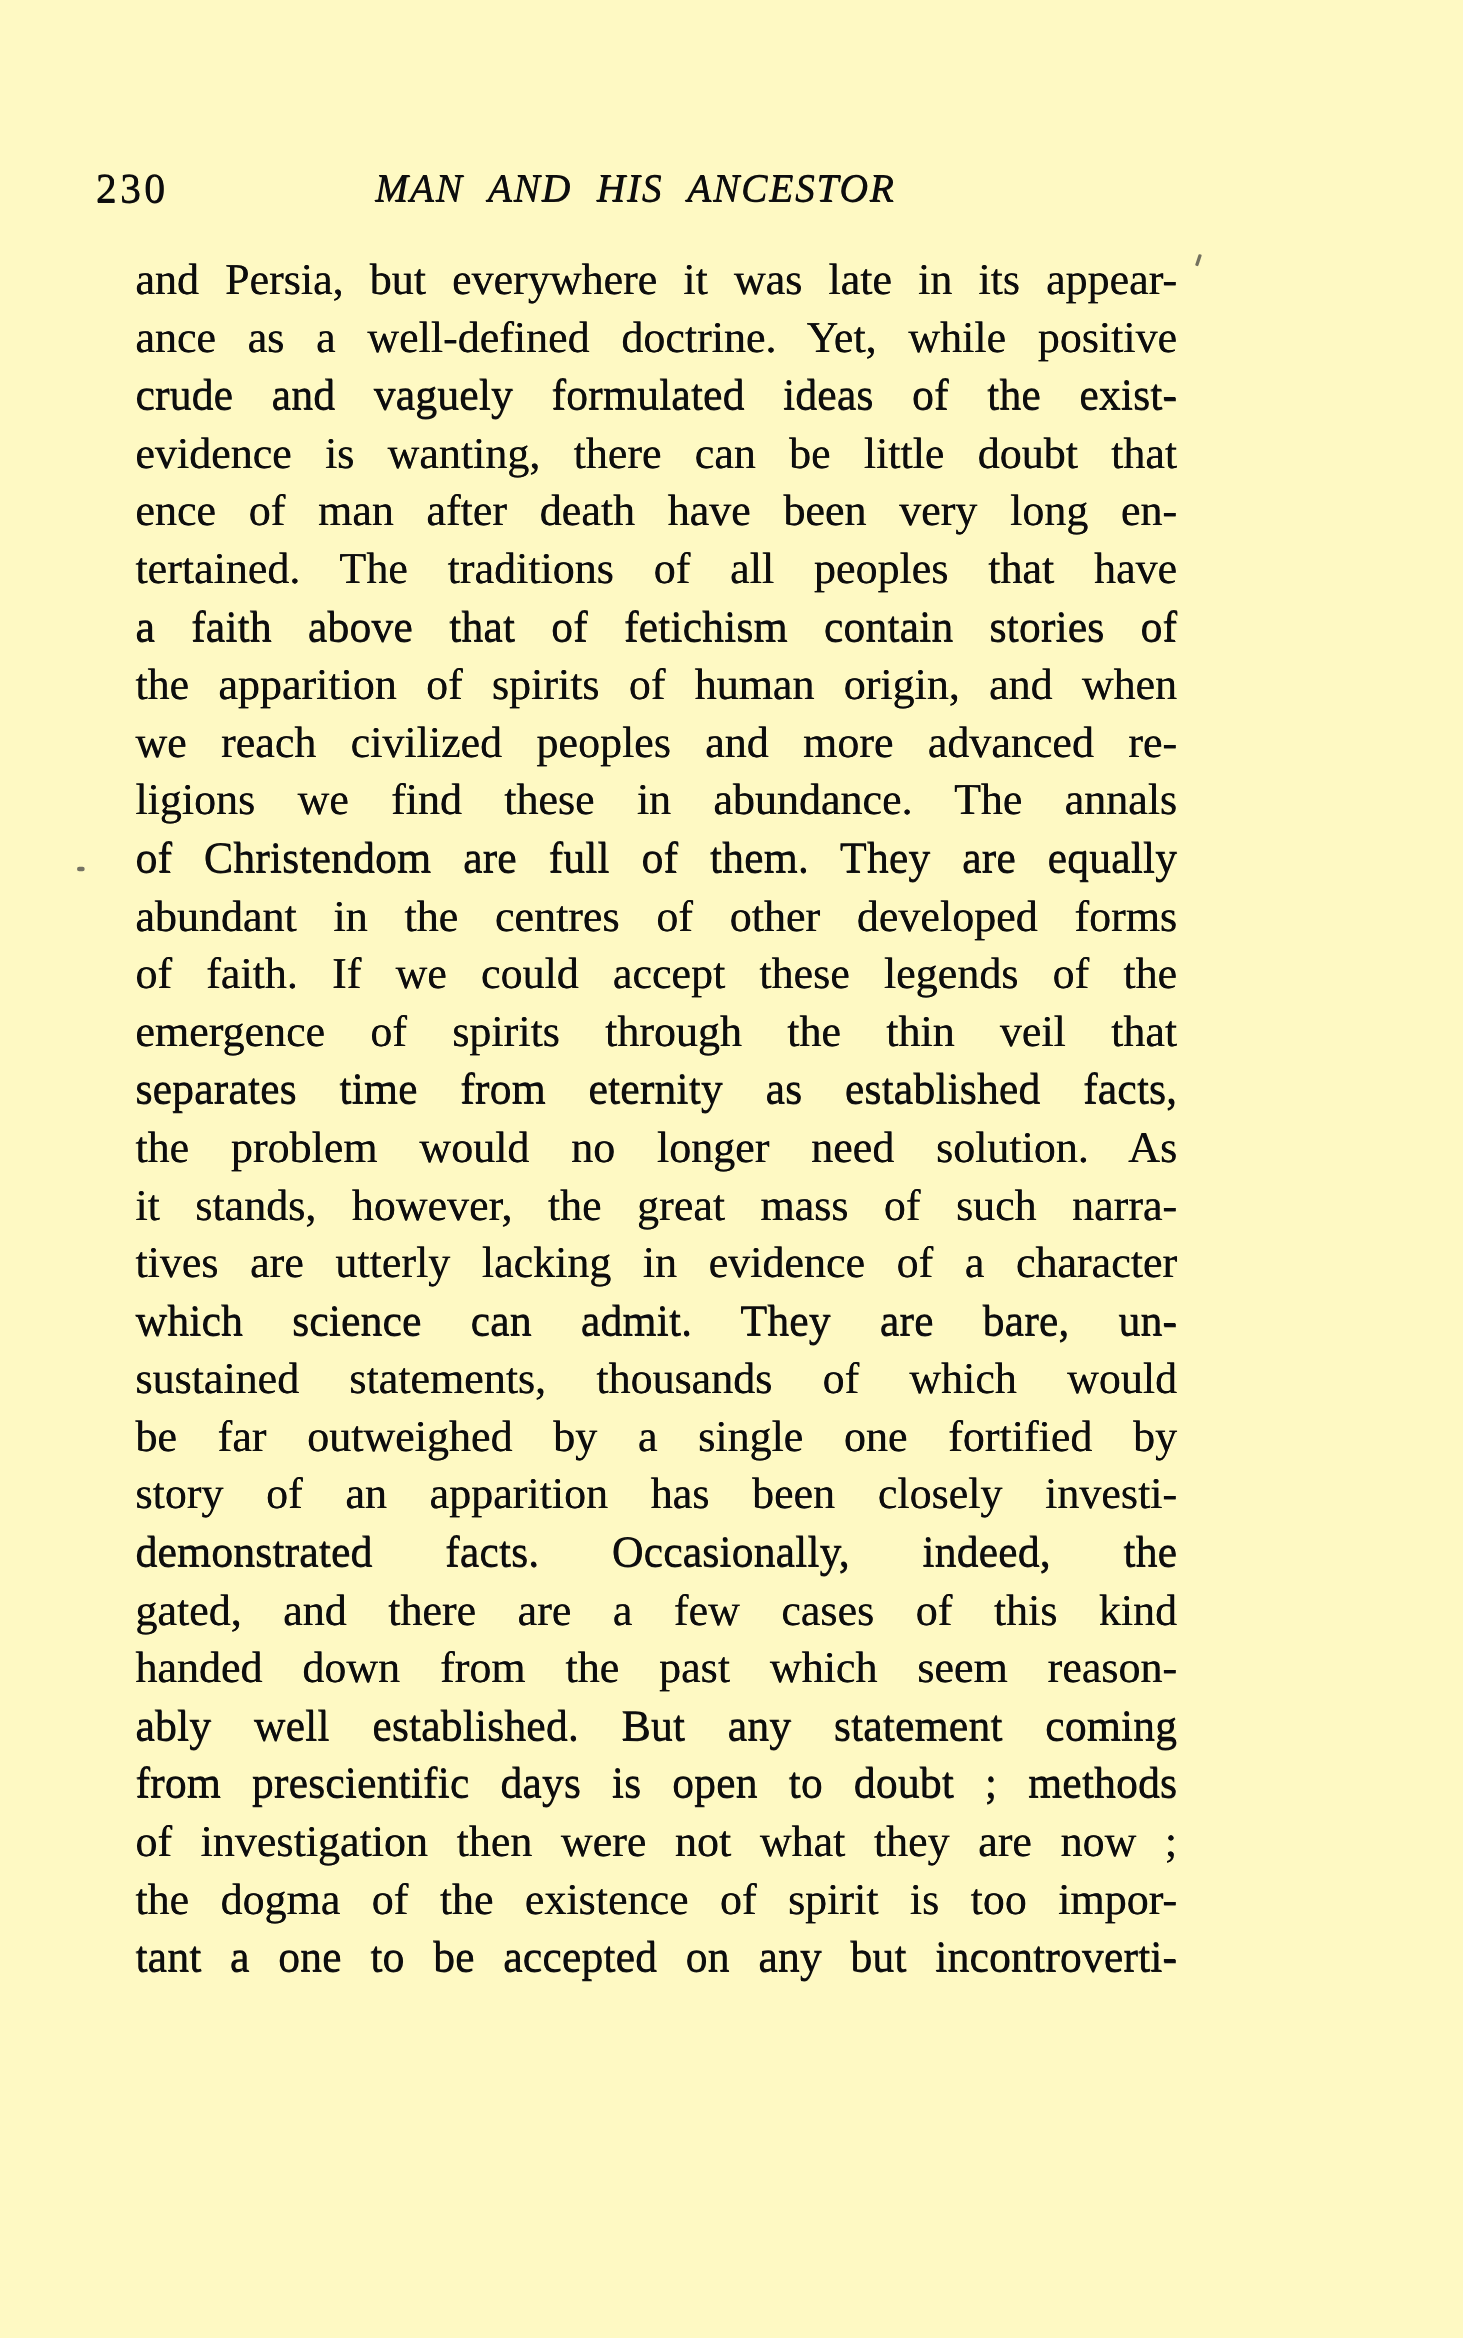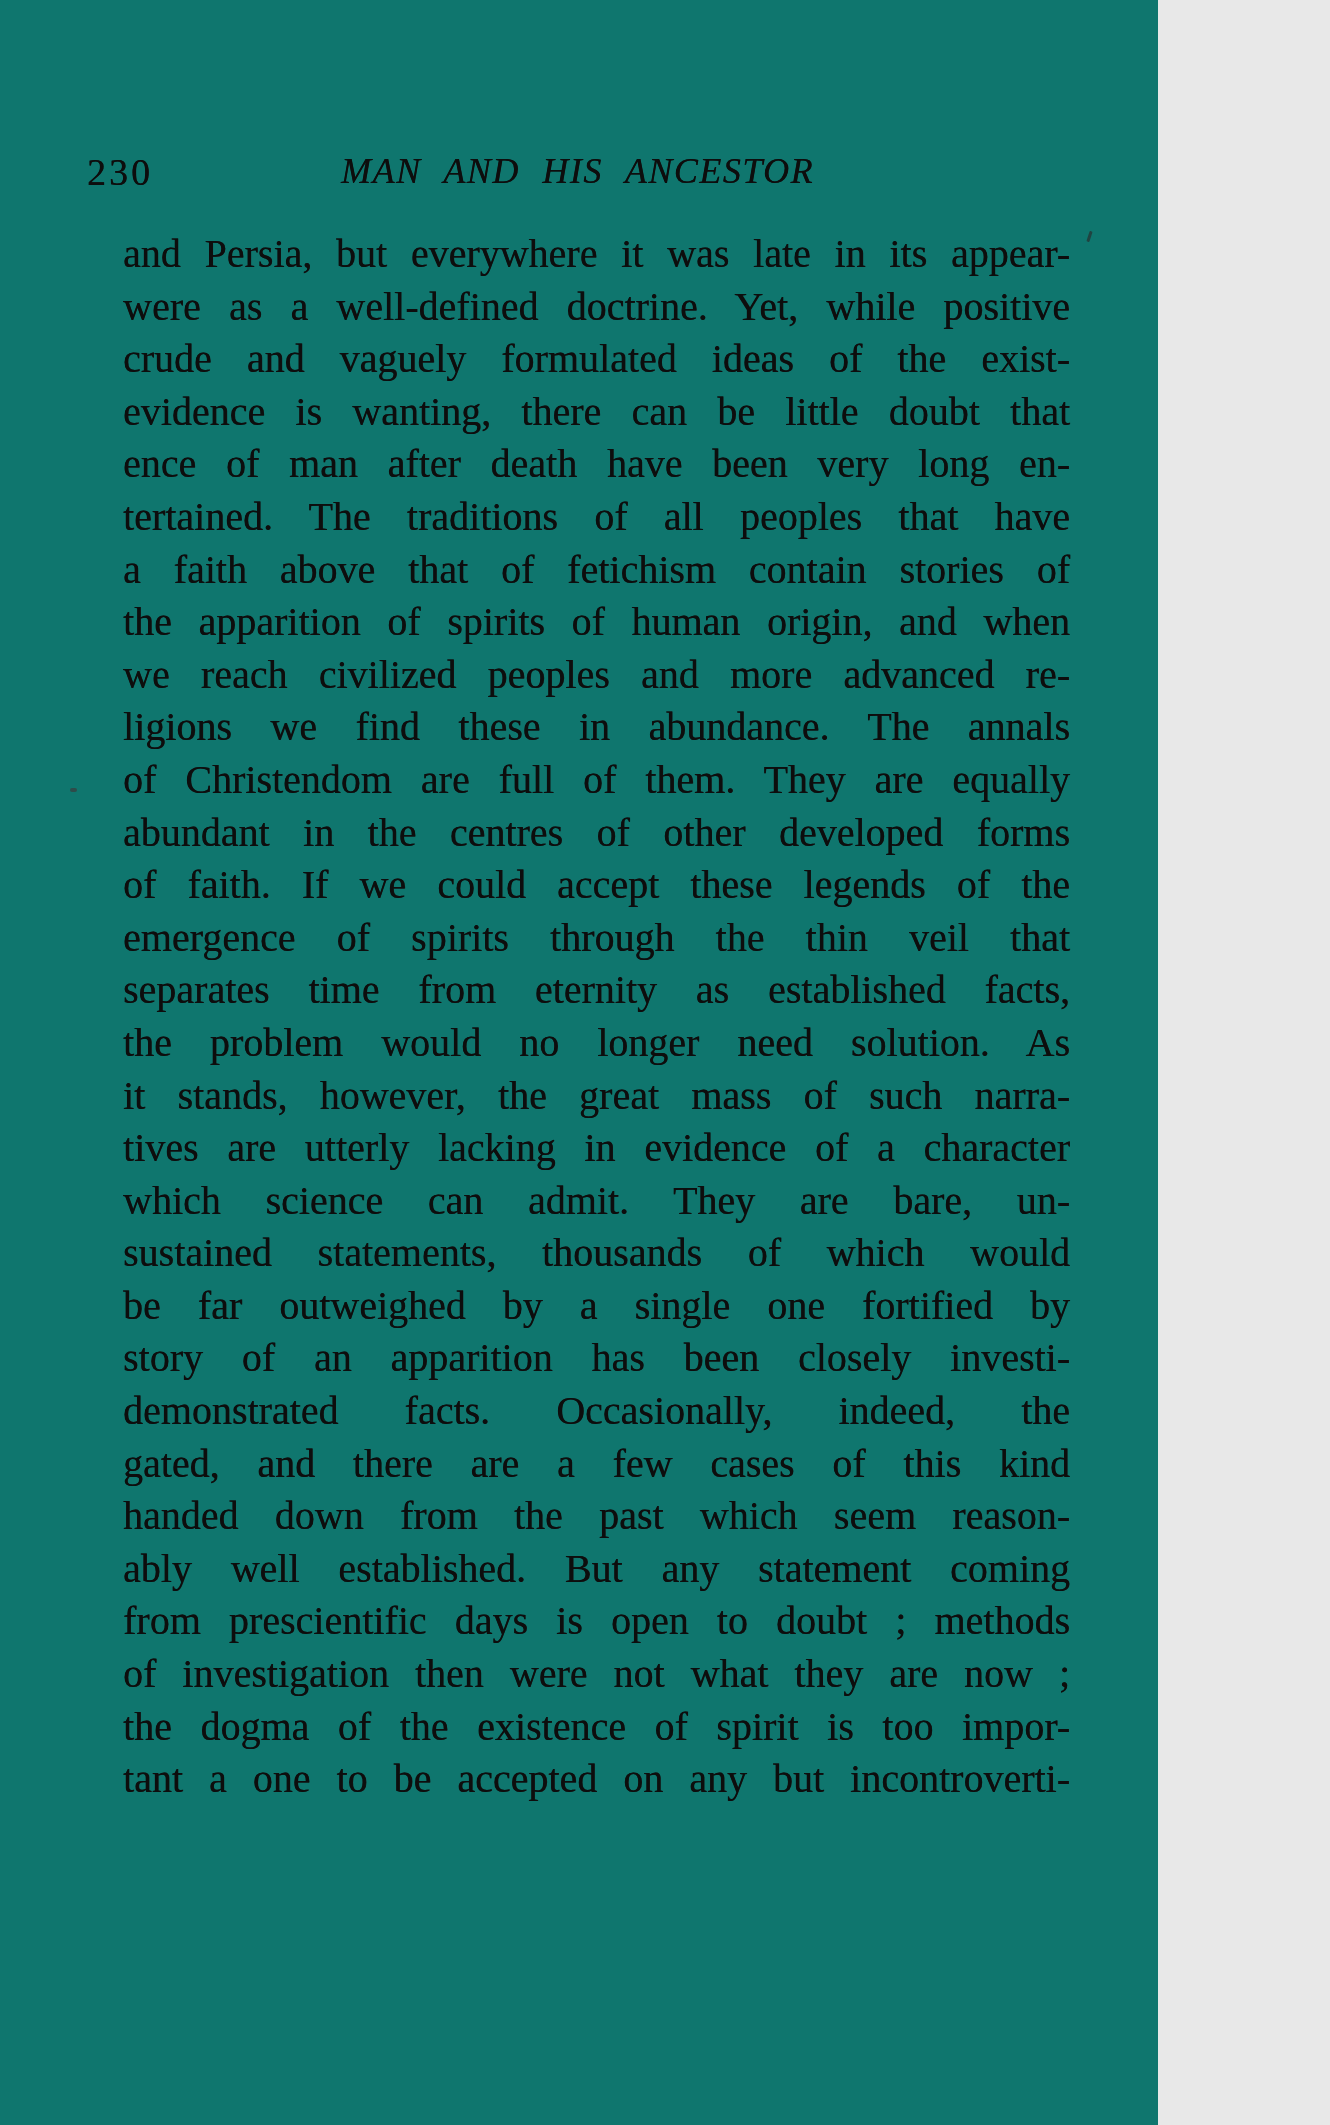--- a/index.html
+++ b/index.html
@@ -1,20 +1,20 @@
 <!DOCTYPE html>
 <html><head>
 <meta charset="utf-8">
 <style>
   html, body { margin: 0; padding: 0; background: #e8e8e8; }
   .page {
     position: relative;
-    width: 1158px;
+    width: 1330px;
     height: 2125px;
-    background: #0f766e;
+    background: #fef9c3;
     font-family: "Liberation Serif", serif;
     color: #0d0d0d;
     overflow: hidden;
   }
   .running-head {
     position: absolute;
     left: 85px;
     top: 150px;
     width: 985px;
     height: 48px;
@@ -84,21 +84,21 @@
   <div class="running-head">
     <span class="page-number">230</span>
     <span class="running-title">MAN AND HIS ANCESTOR</span>
   </div>
 
   <div class="speckle-apostrophe"></div>
   <div class="speckle-dot"></div>
 
   <div class="body-text">
     <div class="line">and Persia, but everywhere it was late in its appear-</div>
-    <div class="line">were as a well-defined doctrine.  Yet, while positive</div>
+    <div class="line">ance as a well-defined doctrine.  Yet, while positive</div>
     <div class="line">crude and vaguely formulated ideas of the exist-</div>
     <div class="line">evidence is wanting, there can be little doubt that</div>
     <div class="line">ence of man after death have been very long en-</div>
     <div class="line">tertained.  The traditions of all peoples that have</div>
     <div class="line">a faith above that of fetichism contain stories of</div>
     <div class="line">the apparition of spirits of human origin, and when</div>
     <div class="line">we reach civilized peoples and more advanced re-</div>
     <div class="line">ligions we find these in abundance.  The annals</div>
     <div class="line">of Christendom are full of them.  They are equally</div>
     <div class="line">abundant in the centres of other developed forms</div>

